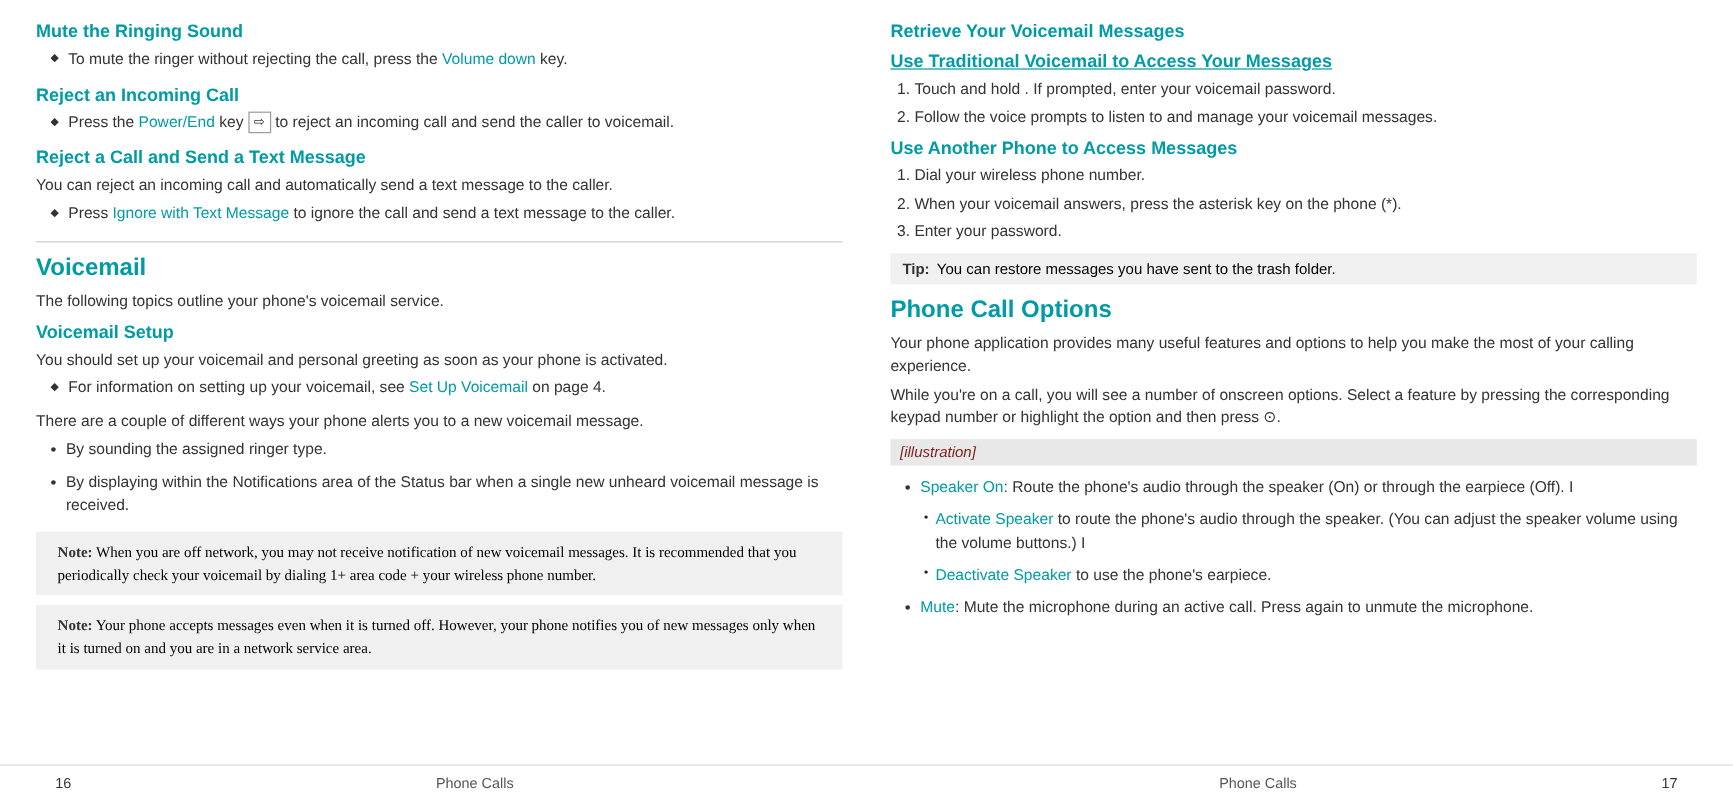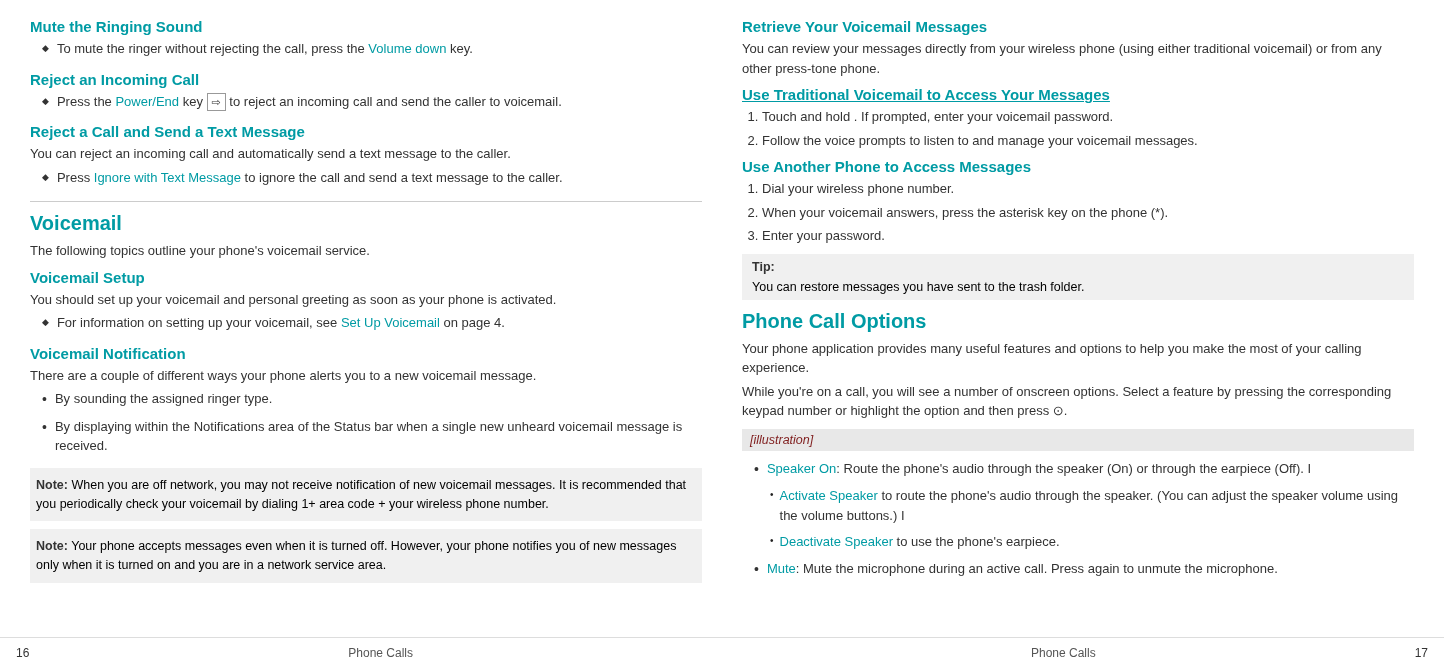--- a/index.html
+++ b/index.html
@@ -66,44 +66,44 @@
       margin-top: 0px;
       line-height: 1.5;
     }
     .link-teal {
       color: #009BA4;
       text-decoration: none;
     }
     .note-box {
       background: #f0f0f0;
       border-left: none;
-      padding: 8px 6px;
+      padding: 8px 18px;
       margin: 8px 0;
       font-size: 12.5px;
       color: #333;
       line-height: 1.5;
+      font-family: Liberation Serif, serif;
     }
     .note-label {
       font-weight: bold;
       color: #333;
     }
     .note-text-teal {
       color: #000000;
       font-size: 12.5px;
       text-align: center;
     }
     .tip-box {
       background: #f0f0f0;
       padding: 6px 10px;
       margin: 8px 0;
       font-size: 12.5px;
       display: flex;
       align-items: flex-start;
       gap: 6px;
-      flex-direction: column;
     }
     .tip-label {
       font-weight: bold;
       color: #333;
       white-space: nowrap;
     }
     .ordered-list {
       margin-left: 20px;
       margin-bottom: 4px;
     }
@@ -118,21 +118,21 @@
       padding: 4px 8px;
       margin: 8px 0;
       font-size: 12.5px;
       color: #7f1d1d;
       font-style: italic;
     }
     .footer {
       display: flex;
       justify-content: space-between;
       border-top: 1px solid #ddd;
-      padding: 8px 16px;
+      padding: 8px 46px;
       font-size: 12px;
       color: #555;
       gap: 20px;
     }
     .footer-center-left {
       flex: 1;
       text-align: center;
     }
     .footer-center-right {
       flex: 1;
@@ -201,21 +201,20 @@
     <div class="body-text">The following topics outline your phone's voicemail service.</div>
 
     <div class="section-title-teal" style="margin-top:8px;">Voicemail Setup</div>
     <div class="body-text">You should set up your voicemail and personal greeting as soon as your phone is activated.</div>
 
     <div class="bullet-item">
       <span class="bullet-diamond">◆</span>
       <span class="body-text">For information on setting up your voicemail, see <span class="link-teal">Set Up Voicemail</span> on page 4.</span>
     </div>
 
-    <div class="section-title-teal" style="margin-top:8px;">Voicemail Notification</div>
     <div class="body-text">There are a couple of different ways your phone alerts you to a new voicemail message.</div>
 
     <div class="bullet-item">
       <span class="bullet-dot">•</span>
       <span class="body-text">By sounding the assigned ringer type.</span>
     </div>
     <div class="bullet-item">
       <span class="bullet-dot">•</span>
       <span class="body-text">By displaying within the Notifications area of the Status bar when a single new unheard voicemail message is received.</span>
     </div>
@@ -228,21 +227,20 @@
     <div class="note-box">
       <span class="note-label">Note:</span>
       <span class="note-text-teal"> Your phone accepts messages even when it is turned off. However, your phone notifies you of new messages only when it is turned on and you are in a network service area.</span>
     </div>
 
   </div>
 
   <div class="right-column">
 
     <div class="top-section-title">Retrieve Your Voicemail Messages</div>
-    <div class="body-text">You can review your messages directly from your wireless phone (using either traditional voicemail) or from any other press-tone phone.</div>
 
     <div class="section-title-teal" style="margin-top:8px;text-decoration:underline;">Use Traditional Voicemail to Access Your Messages</div>
     <ol class="ordered-list">
       <li>Touch and hold . If prompted, enter your voicemail password.</li>
       <li>Follow the voice prompts to listen to and manage your voicemail messages.</li>
     </ol>
 
     <div class="section-title-teal" style="margin-top:8px;">Use Another Phone to Access Messages</div>
     <ol class="ordered-list">
       <li>Dial your wireless phone number.</li>

